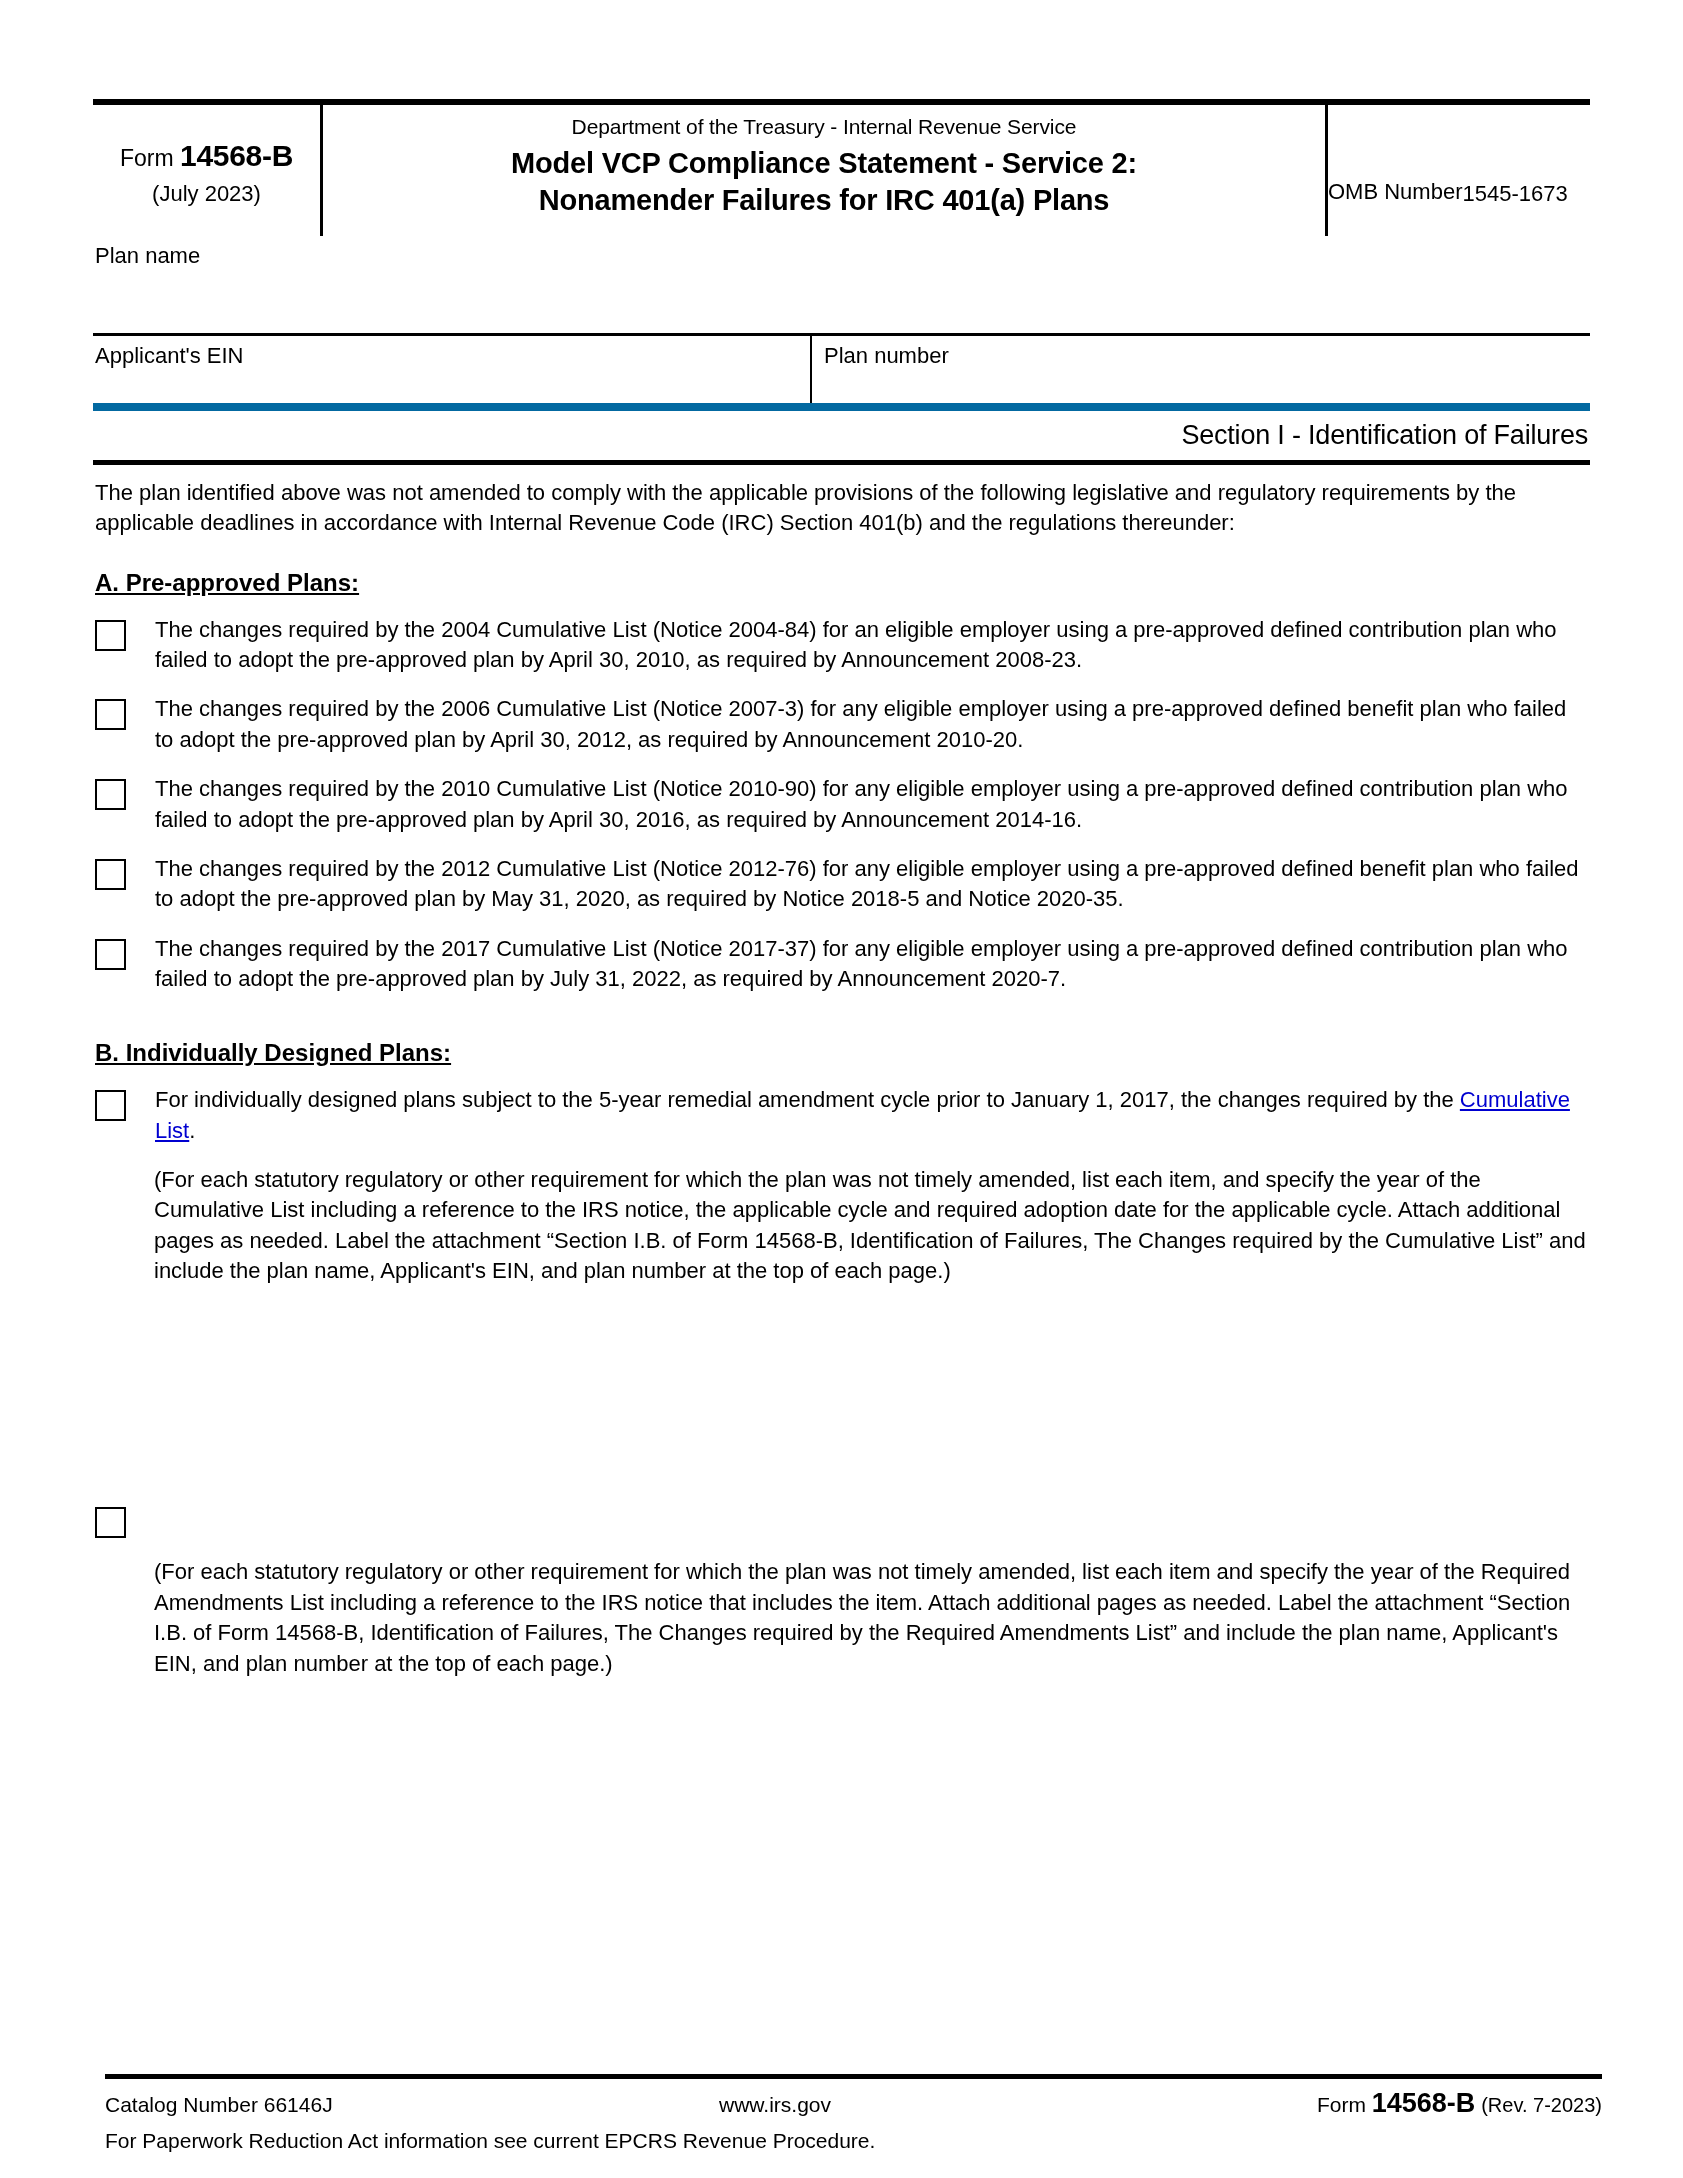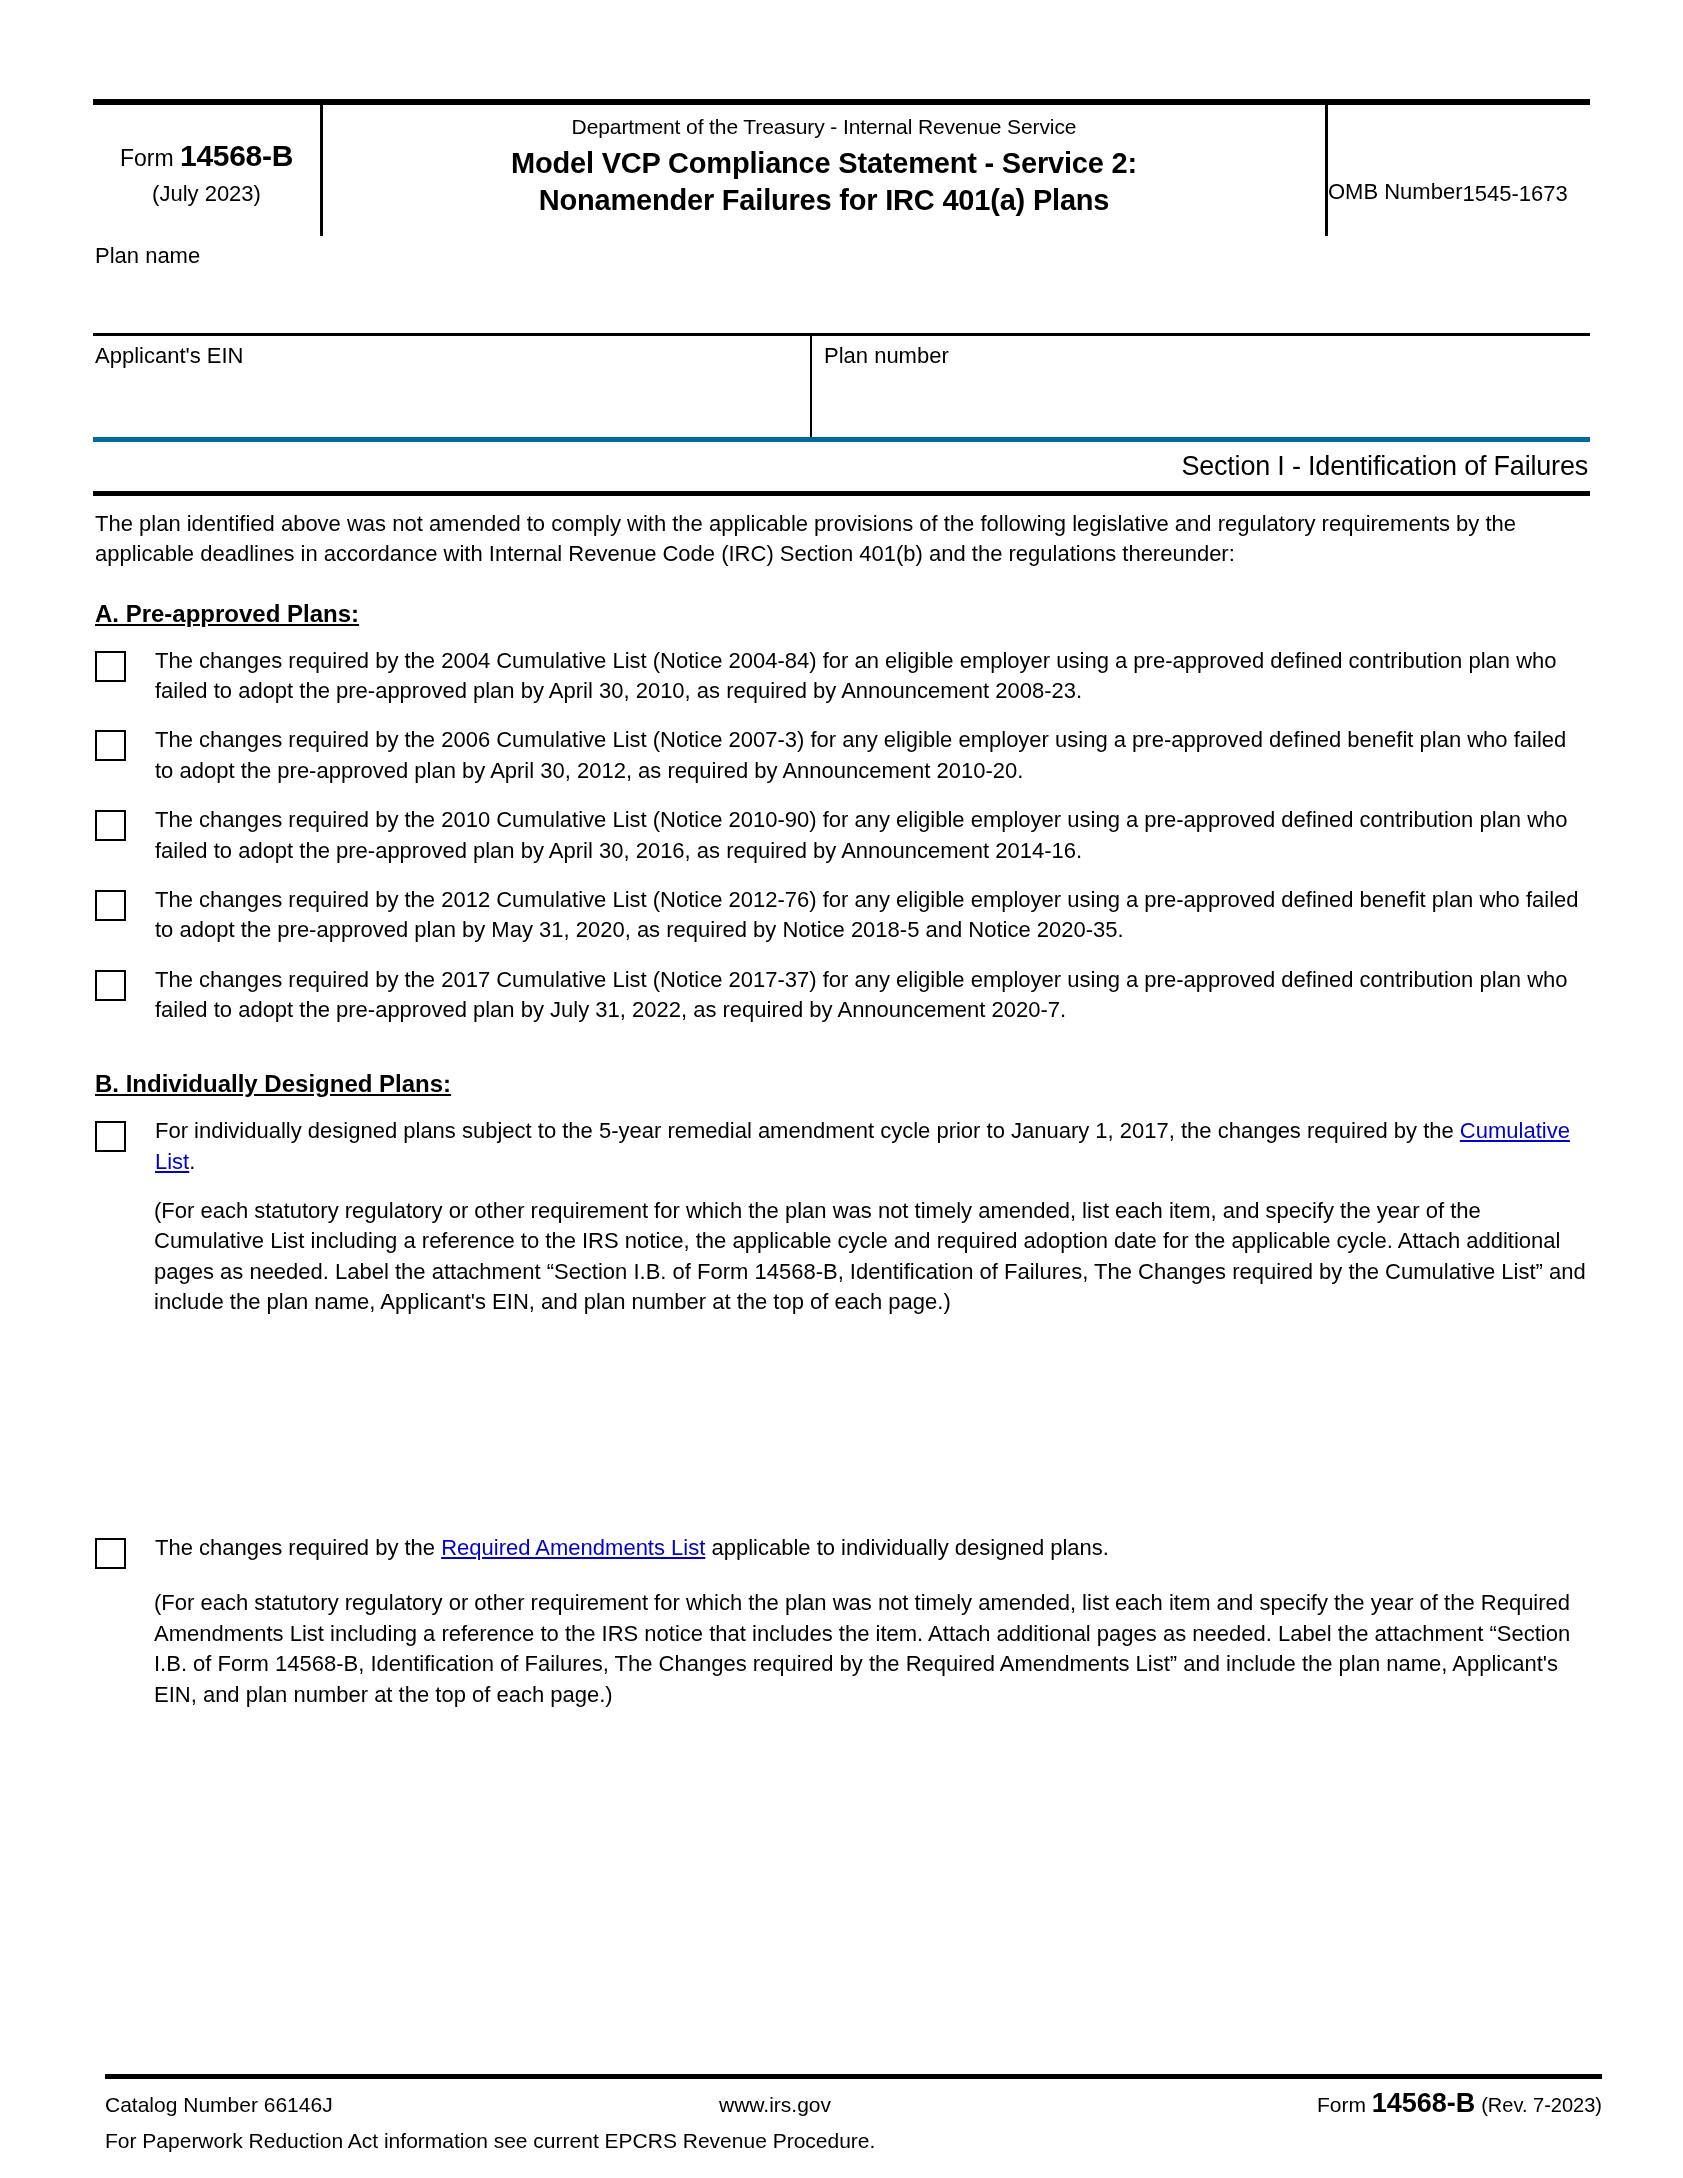--- a/index.html
+++ b/index.html
@@ -113,22 +113,22 @@
     padding: 7px 2px 0 2px;
   }
   .field-label {
     font-size: 22px;
     line-height: 1.15;
   }
 
   
   .ein-row {
     display: flex;
-    border-bottom: 5px solid #0369a1;
-    height: 106px;
+    border-bottom: 8px solid #0369a1;
+    height: 75px;
     box-sizing: border-box;
   }
   .ein-cell {
     flex: 0 0 719px;
     border-right: 2px solid #000;
     padding: 7px 2px 0 2px;
     box-sizing: border-box;
   }
   .plannum-cell {
     flex: 1 1 auto;
@@ -308,21 +308,20 @@
         <div class="cb-box"></div>
         <div class="cb-text"><span>For individually designed plans subject to the 5-year remedial amendment cycle prior to January 1, 2017, the changes required by the </span><a class="lnk" href="#">Cumulative List</a><span>.</span></div>
       </div>
 
       <div class="note-text">(For each statutory regulatory or other requirement for which the plan was not timely amended, list each item, and specify the year of the Cumulative List including a reference to the IRS notice, the applicable cycle and required adoption date for the applicable cycle. Attach additional pages as needed. Label the attachment “Section I.B. of Form 14568-B, Identification of Failures, The Changes required by the Cumulative List” and include the plan name, Applicant's EIN, and plan number at the top of each page.)</div>
 
       <div class="spacer-1"></div>
 
       <div class="cb-item">
         <div class="cb-box"></div>
-        <div class="cb-text"><span>The changes required by the </span><a class="lnk" href="#">Required Amendments List</a><span> applicable to individually designed plans.</span></div>
       </div>
 
       <div class="note-text">(For each statutory regulatory or other requirement for which the plan was not timely amended, list each item and specify the year of the Required Amendments List including a reference to the IRS notice that includes the item. Attach additional pages as needed. Label the attachment “Section I.B. of Form 14568-B, Identification of Failures, The Changes required by the Required Amendments List” and include the plan name, Applicant's EIN, and plan number at the top of each page.)</div>
 
       <div class="spacer-2"></div>
     </div>
 
     <div class="footer">
       <div class="footer-row">
         <div class="f-left">Catalog Number 66146J</div>

